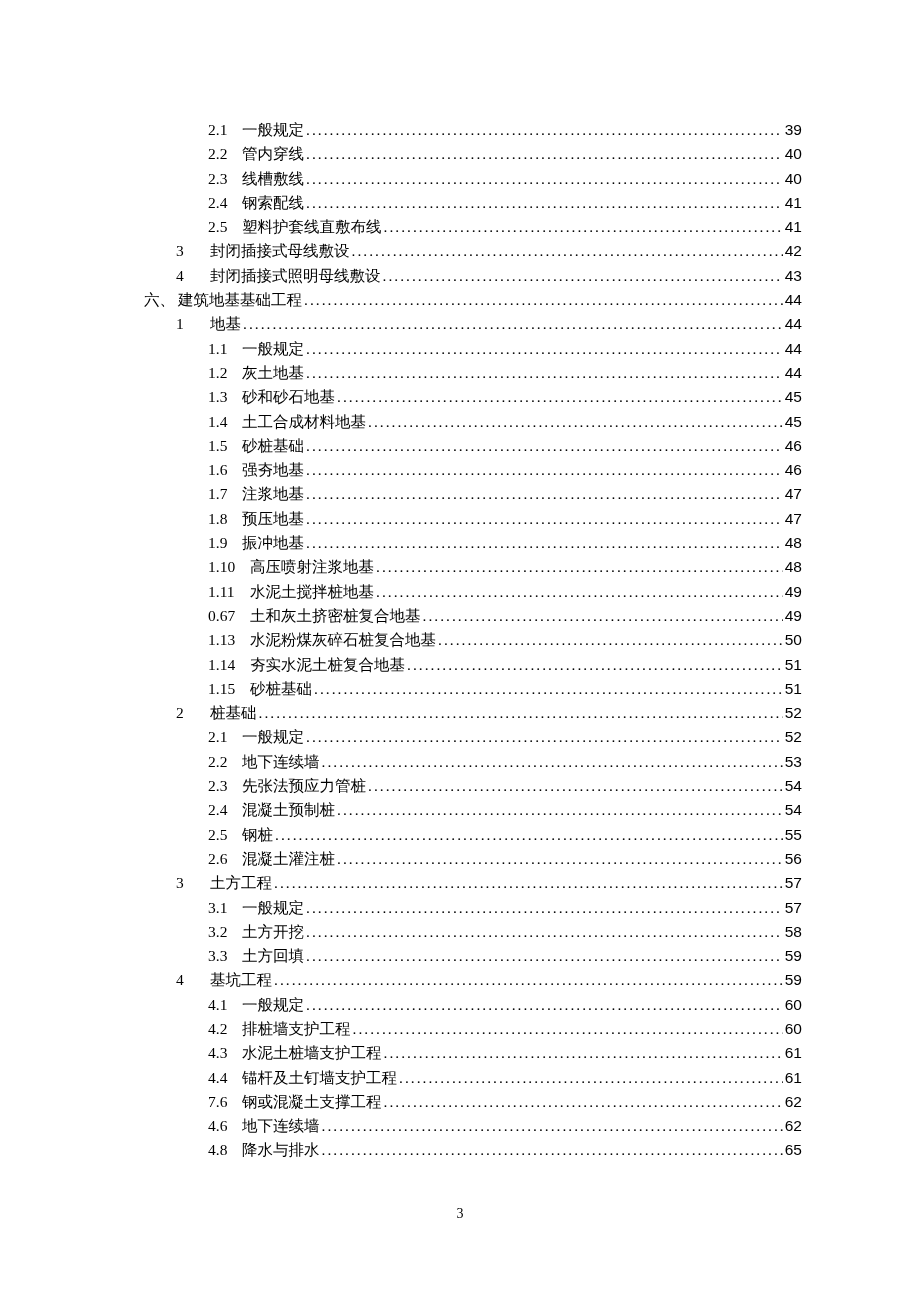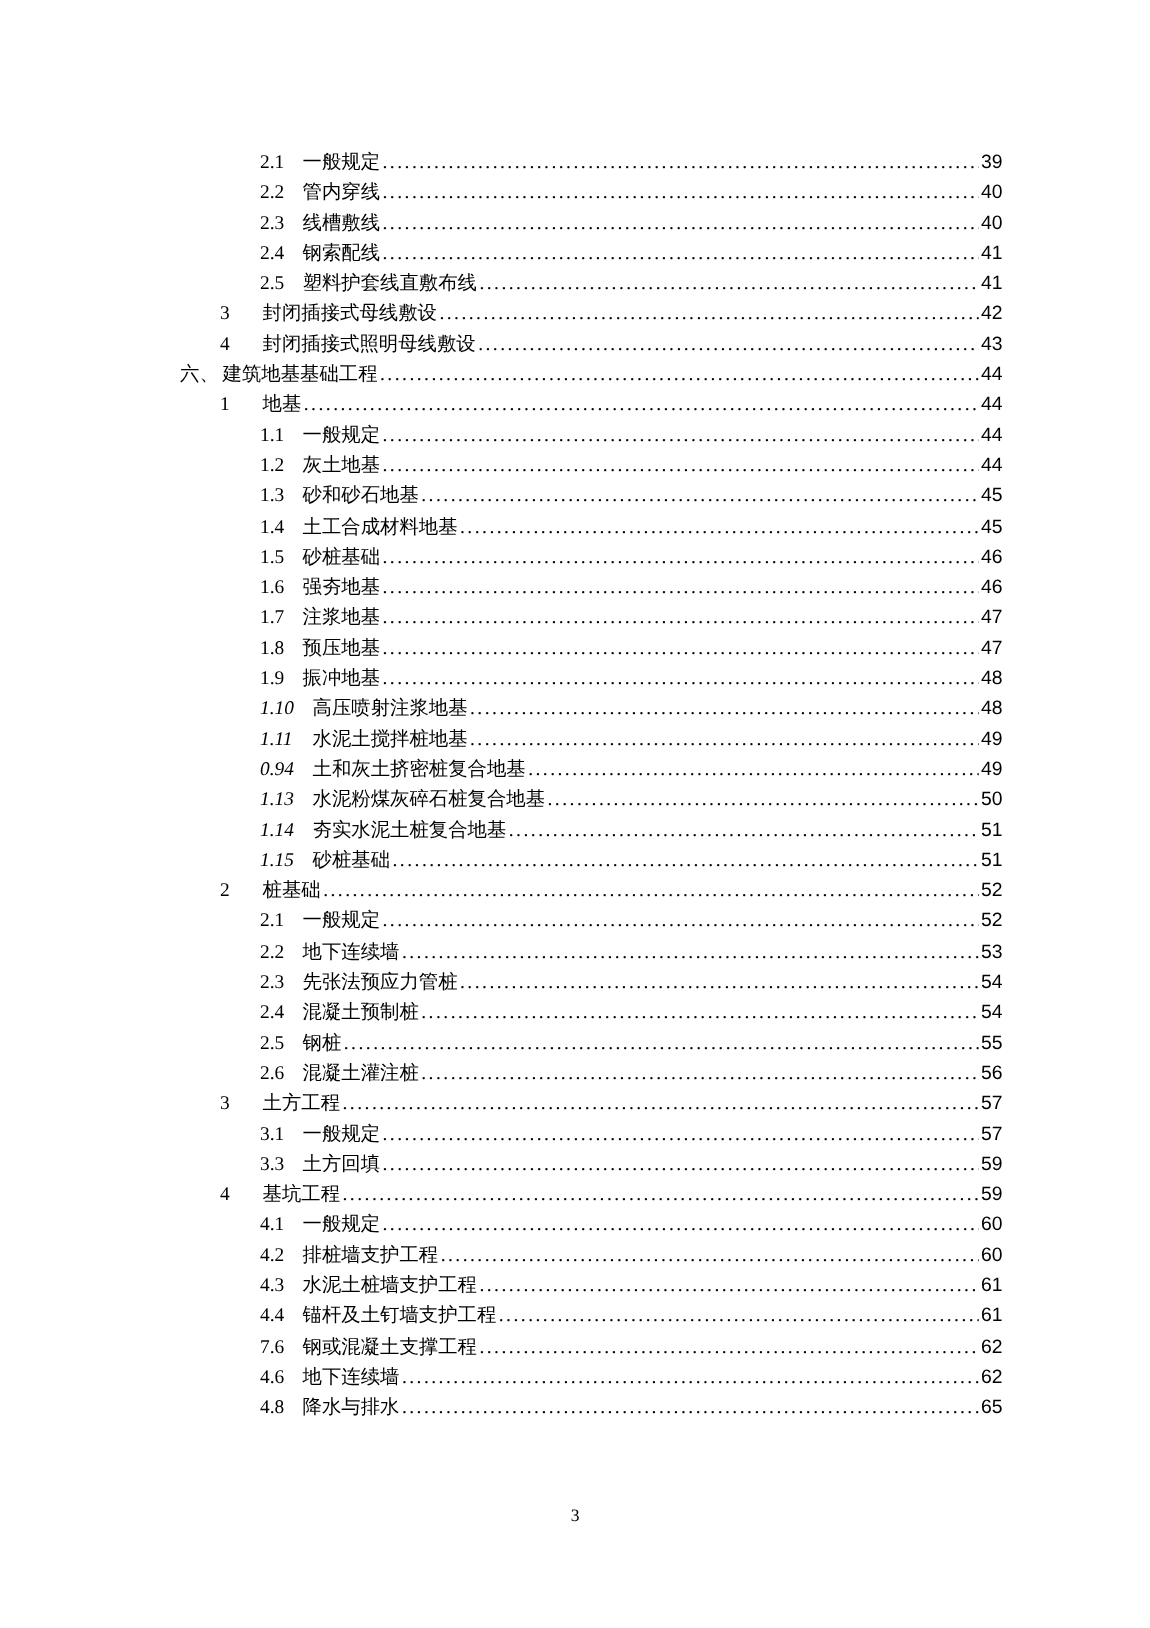--- a/index.html
+++ b/index.html
@@ -26,21 +26,20 @@
     .indent-1 { padding-left: 32px; }
     .indent-2 { padding-left: 64px; }
     .num {
       display: inline-block;
       min-width: 34px;
       text-align: left;
       font-family: "SimSun", "宋体", serif;
     }
     .num-wide {
       min-width: 42px;
-      font-style: italic;
     }
     .title { white-space: nowrap; }
     .dots {
       flex: 1;
       overflow: hidden;
       letter-spacing: 2px;
       color: #000;
       margin: 0 2px;
     }
     .dots::after {
@@ -179,21 +178,21 @@
       <span class="dots"></span>
       <span class="page">48</span>
     </div>
     <div class="row indent-2">
       <span class="num num-wide">1.11</span>
       <span class="title">水泥土搅拌桩地基</span>
       <span class="dots"></span>
       <span class="page">49</span>
     </div>
     <div class="row indent-2">
-      <span class="num num-wide">0.94</span>
+      <span class="num num-wide">0.67</span>
       <span class="title">土和灰土挤密桩复合地基</span>
       <span class="dots"></span>
       <span class="page">49</span>
     </div>
     <div class="row indent-2">
       <span class="num num-wide">1.13</span>
       <span class="title">水泥粉煤灰碎石桩复合地基</span>
       <span class="dots"></span>
       <span class="page">50</span>
     </div>
@@ -255,20 +254,26 @@
       <span class="num">3</span>
       <span class="title">土方工程</span>
       <span class="dots"></span>
       <span class="page">57</span>
     </div>
     <div class="row indent-2">
       <span class="num">3.1</span>
       <span class="title">一般规定</span>
       <span class="dots"></span>
       <span class="page">57</span>
+    </div>
+    <div class="row indent-2">
+      <span class="num">3.2</span>
+      <span class="title">土方开挖</span>
+      <span class="dots"></span>
+      <span class="page">58</span>
     </div>
     <div class="row indent-2">
       <span class="num">3.3</span>
       <span class="title">土方回填</span>
       <span class="dots"></span>
       <span class="page">59</span>
     </div>
     <div class="row indent-1">
       <span class="num">4</span>
       <span class="title">基坑工程</span>

